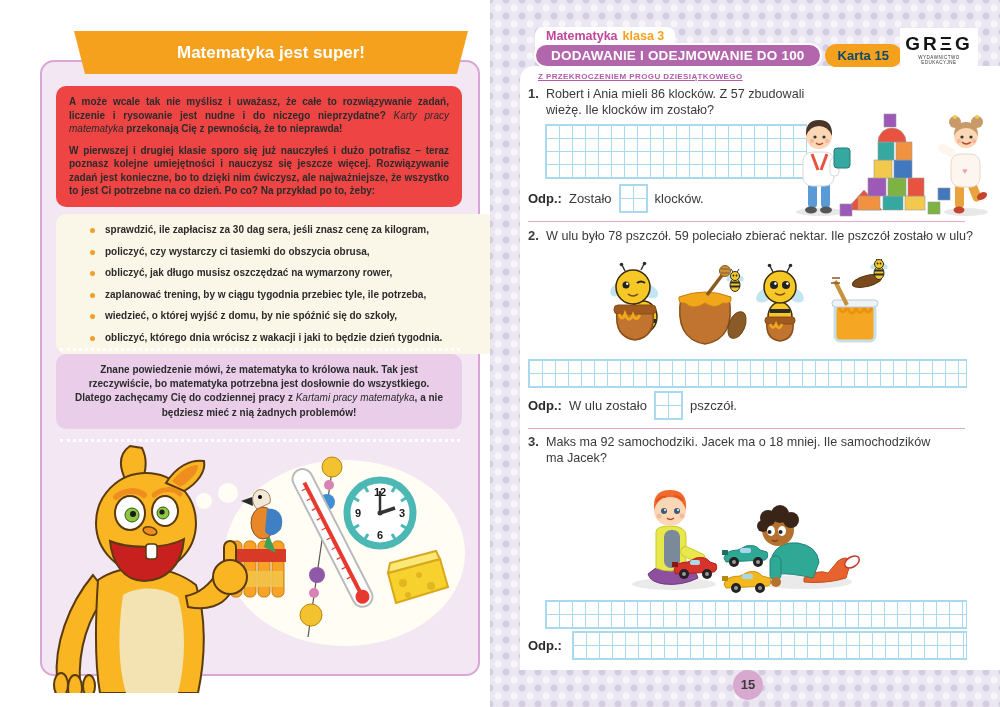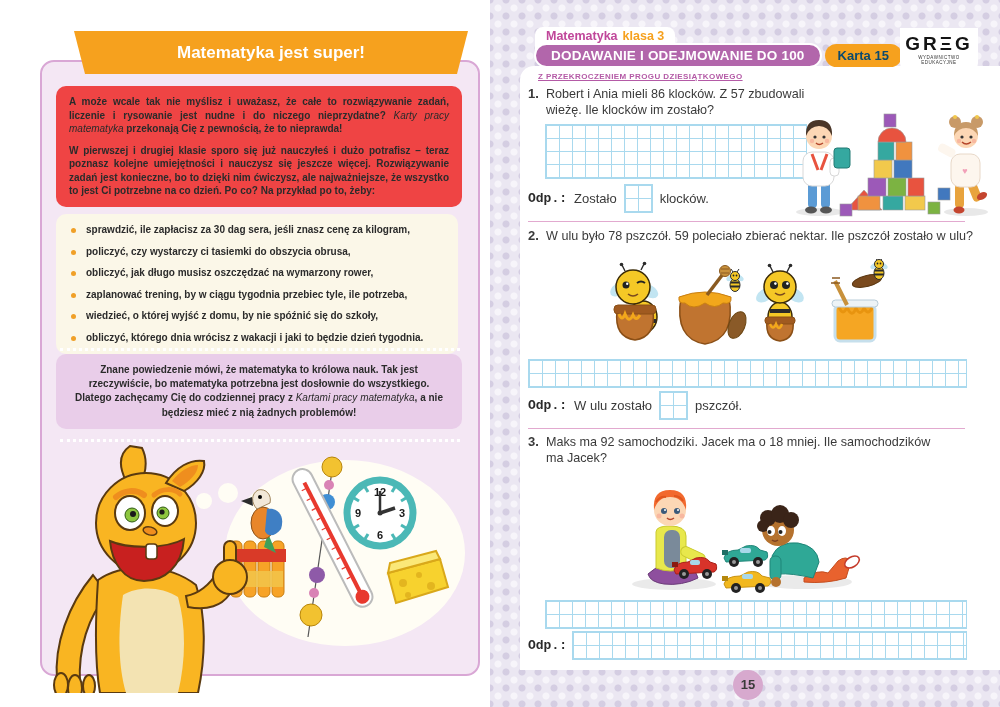--- a/index.html
+++ b/index.html
@@ -13,21 +13,21 @@
   .banner{position:absolute;left:74px;top:31px;width:394px;height:43px;background:#F6A11E;
           clip-path:polygon(0 0,100% 0,calc(100% - 11px) 100%,11px 100%);
           color:#fff;font-weight:700;font-size:17px;text-align:center;line-height:43px;z-index:5;}
   .intro-box{position:absolute;left:14px;top:24px;width:380px;background:#ef4444;
              border-radius:10px;padding:9px 13px;}
   .intro-box p{margin:0 0 8px;font-size:10px;line-height:1.35;text-align:justify;
                font-weight:700;color:#2B2B2B;}
   .intro-box p:last-child{margin-bottom:0;}
   .it{font-style:italic;font-weight:400;}
   .cream-box{position:absolute;left:14px;top:152px;width:376px;background:#FBF7E8;
-             border-radius:10px;padding:10px 13px;}
+             border-radius:10px;padding:10px 32px;}
   .cream-box ul{margin:0;padding:0;list-style:none;}
   .cream-box li{position:relative;padding-left:17px;margin:0 0 9px;font-size:10px;
                 font-weight:700;color:#2B2B2B;line-height:1.25;}
   .cream-box li:last-child{margin-bottom:0;}
   .cream-box li::before{content:"";position:absolute;left:2px;top:4px;width:5px;height:5px;
                 border-radius:50%;background:#F0A028;}
   .dotline{position:absolute;left:18px;width:400px;border-top:3px dotted #FFFFFF;}
   .dl1{top:286px;} .dl2{top:377px;}
   .quote-box{position:absolute;left:14px;top:292px;width:378px;background:#E9CDE9;
              border-radius:10px;padding:9px 14px;font-size:10px;font-weight:700;
@@ -58,21 +58,21 @@
   .publisher-box .tagline{font-size:4.5px;letter-spacing:.5px;color:#333;margin-top:2px;}
 
   .ex-num{position:absolute;font-size:13px;font-weight:700;color:#3A3A3A;}
   .ex-text{position:absolute;font-size:12.6px;color:#3A3A3A;line-height:1.28;}
   .calc-grid{position:absolute;background-color:#fff;border:1px solid #A9D9EE;
       background-image:linear-gradient(to right,#A9D9EE 1px,transparent 1px),
                        linear-gradient(to bottom,#A9D9EE 1px,transparent 1px);
       background-size:13px 13px;}
   .answer-row{position:absolute;display:flex;align-items:center;gap:7px;
       font-size:13px;color:#3A3A3A;}
-  .answer-row b{font-weight:700;color:#2A2A2A;font-family:Liberation Mono, monospace;}
+  .answer-row b{font-weight:700;color:#2A2A2A;}
   .answer-box{width:27px;height:27px;border:1px solid #A9D9EE;background-color:#fff;
       background-image:linear-gradient(to right,#A9D9EE 1px,transparent 1px),
                        linear-gradient(to bottom,#A9D9EE 1px,transparent 1px);
       background-size:13px 13px;}
   .sep{position:absolute;left:38px;width:437px;height:1px;background:#E2A9CF;}
   .ill{position:absolute;}
   .page-badge{position:absolute;left:243px;top:670px;width:30px;height:30px;border-radius:50%;
       background:#D7A9CE;color:#3A3A3A;font-weight:700;font-size:13px;text-align:center;
       line-height:30px;z-index:3;}
 </style>

